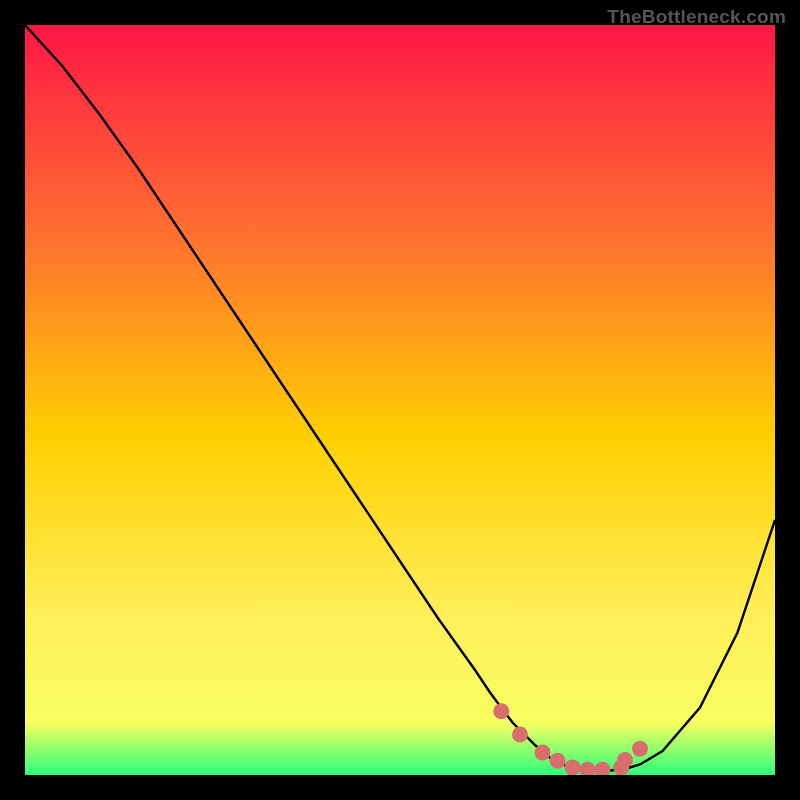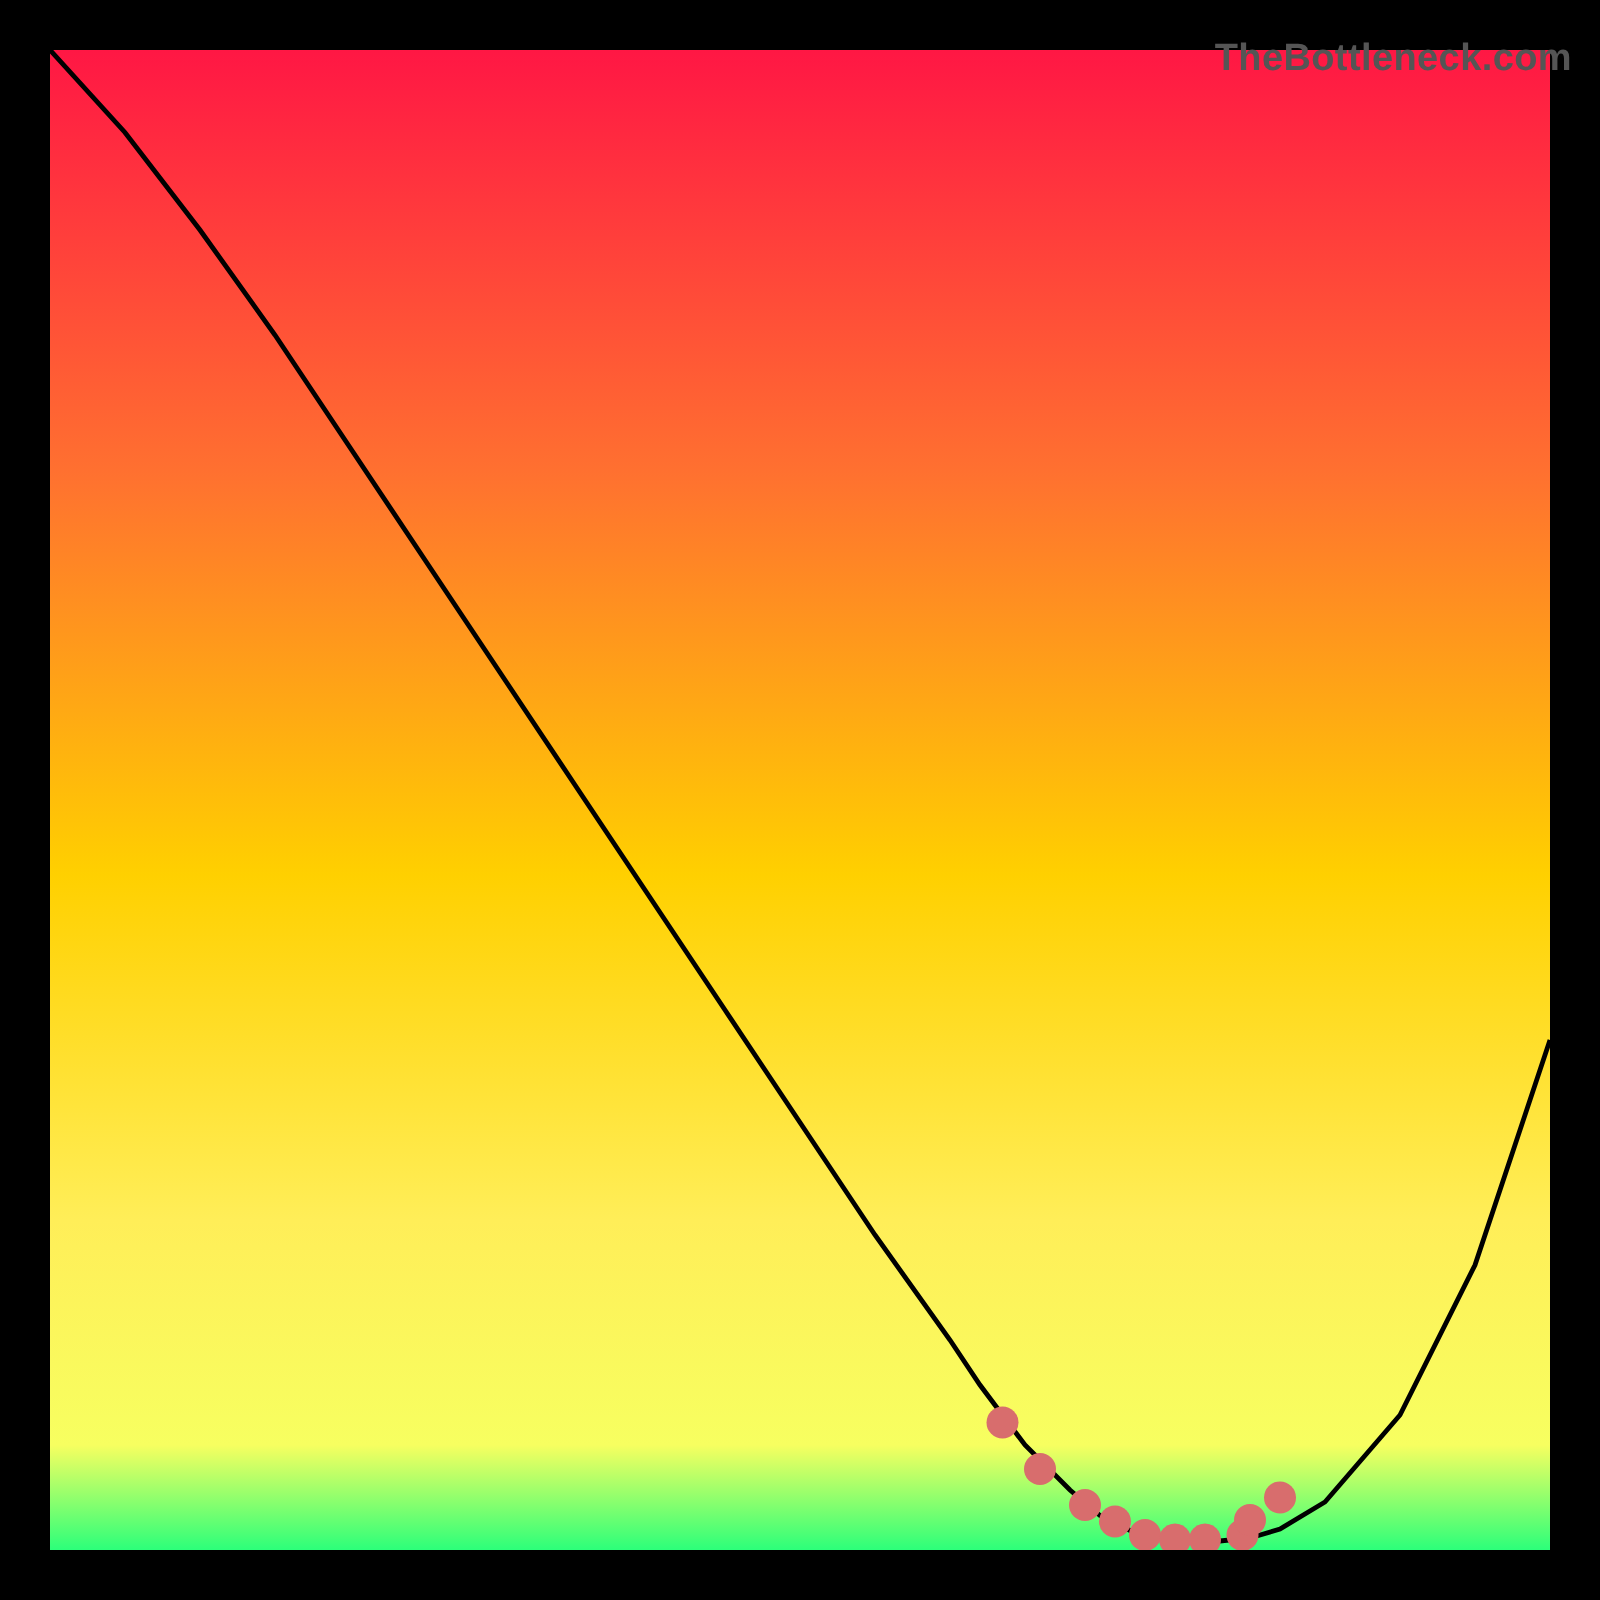--- a/index.html
+++ b/index.html
@@ -6,21 +6,21 @@
     margin: 0;
     padding: 0;
     width: 800px;
     height: 800px;
     background: #000000;
     font-family: Arial, Helvetica, sans-serif;
     overflow: hidden;
   }
   .watermark {
     position: absolute;
-    top: 19px;
+    top: 6px;
     right: 14px;
     color: #555555;
     font-size: 19px;
     font-weight: bold;
     letter-spacing: 0.2px;
     z-index: 10;
     text-align: center;
   }
   .plot-region {
     position: absolute;

